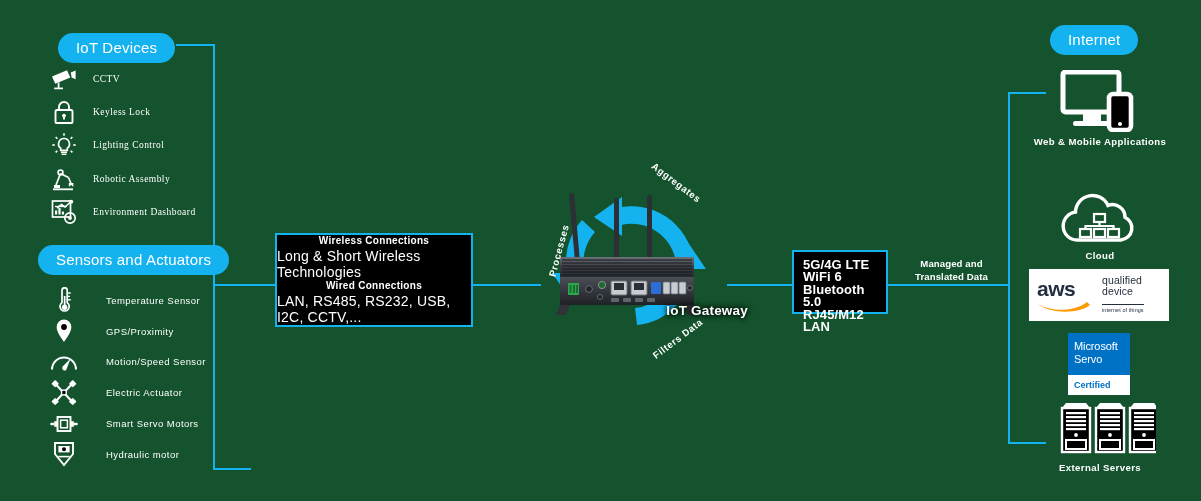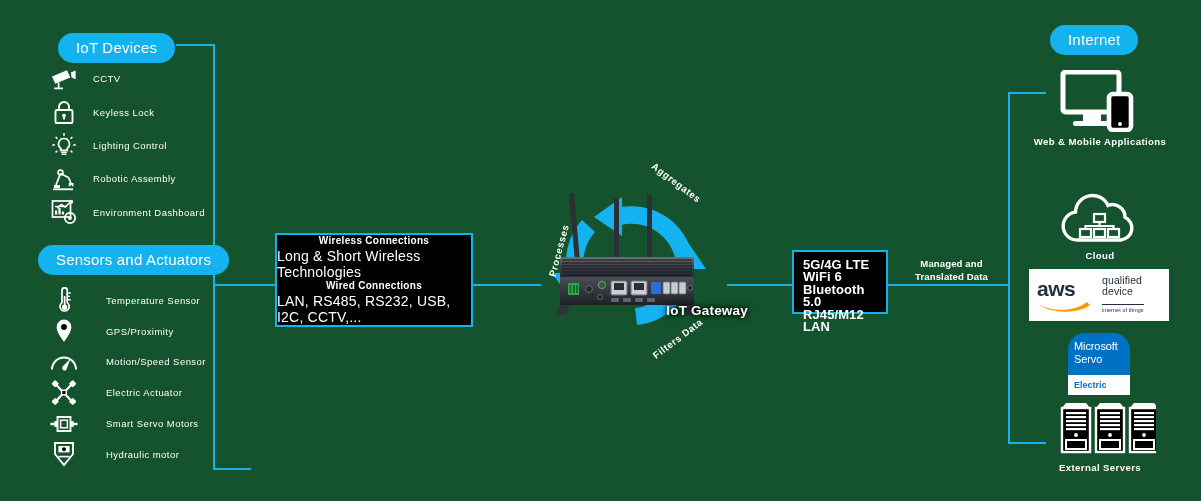--- a/index.html
+++ b/index.html
@@ -48,21 +48,21 @@
     align-items: center;
     justify-content: center;
     flex: 0 0 34px;
   }
   .row .lbl {
     color: #ffffff;
     font-size: 9.5px;
     letter-spacing: .45px;
     white-space: nowrap;
   }
-  #list-devices { left: 47px; top: 62px; }
+  #list-devices { left: 47px; top: 62px; font-family: Liberation Serif, serif; }
   #list-devices .row { height: 33.4px; }
   #list-devices .lbl { margin-left: 12px; }
   #list-sensors { left: 47px; top: 285px; }
   #list-sensors .row { height: 30.8px; }
   #list-sensors .lbl { margin-left: 25px; }
 
   
   .ln { position: absolute; background: #14B3F0; }
   .lnh { height: 2px; }
   .lnv { width: 2px; }
@@ -185,21 +185,20 @@
     padding-top: 1.5px;
     display: inline-block;
   }
 
   
   #badge-azure {
     position: absolute;
     left: 1068px; top: 333px;
     width: 62px; height: 62px;
     background: #0072C6;
-    border-radius: 17px;
   }
   #badge-azure .az-t {
     color: #fff;
     font-size: 11px;
     line-height: 12.5px;
     padding: 7px 0 0 6px;
     letter-spacing: -.1px;
   }
   #badge-azure .az-c {
     position: absolute;
@@ -548,21 +547,21 @@
       <div class="q2">device</div>
       <div class="iot">internet of things</div>
     </div>
   </div>
 
   <div id="badge-azure">
     <div class="az-t">
       <div>Microsoft</div>
       <div>Servo</div>
     </div>
-    <div class="az-c">Electric</div>
+    <div class="az-c">Certified</div>
   </div>
 
   <div class="ritem" id="it-srv">
     <svg width="112" height="52" viewBox="0 0 112 52">
       <g>
         <g transform="translate(16,0)">
           <path d="M2 6 L6 1 h20 l4 5 z" fill="#fff"></path>
           <rect x="2" y="6" width="28" height="44" stroke="#fff" stroke-width="2.4" fill="#000"></rect>
           <g fill="#fff">
               <rect x="6" y="10" width="20" height="2.2"></rect>

